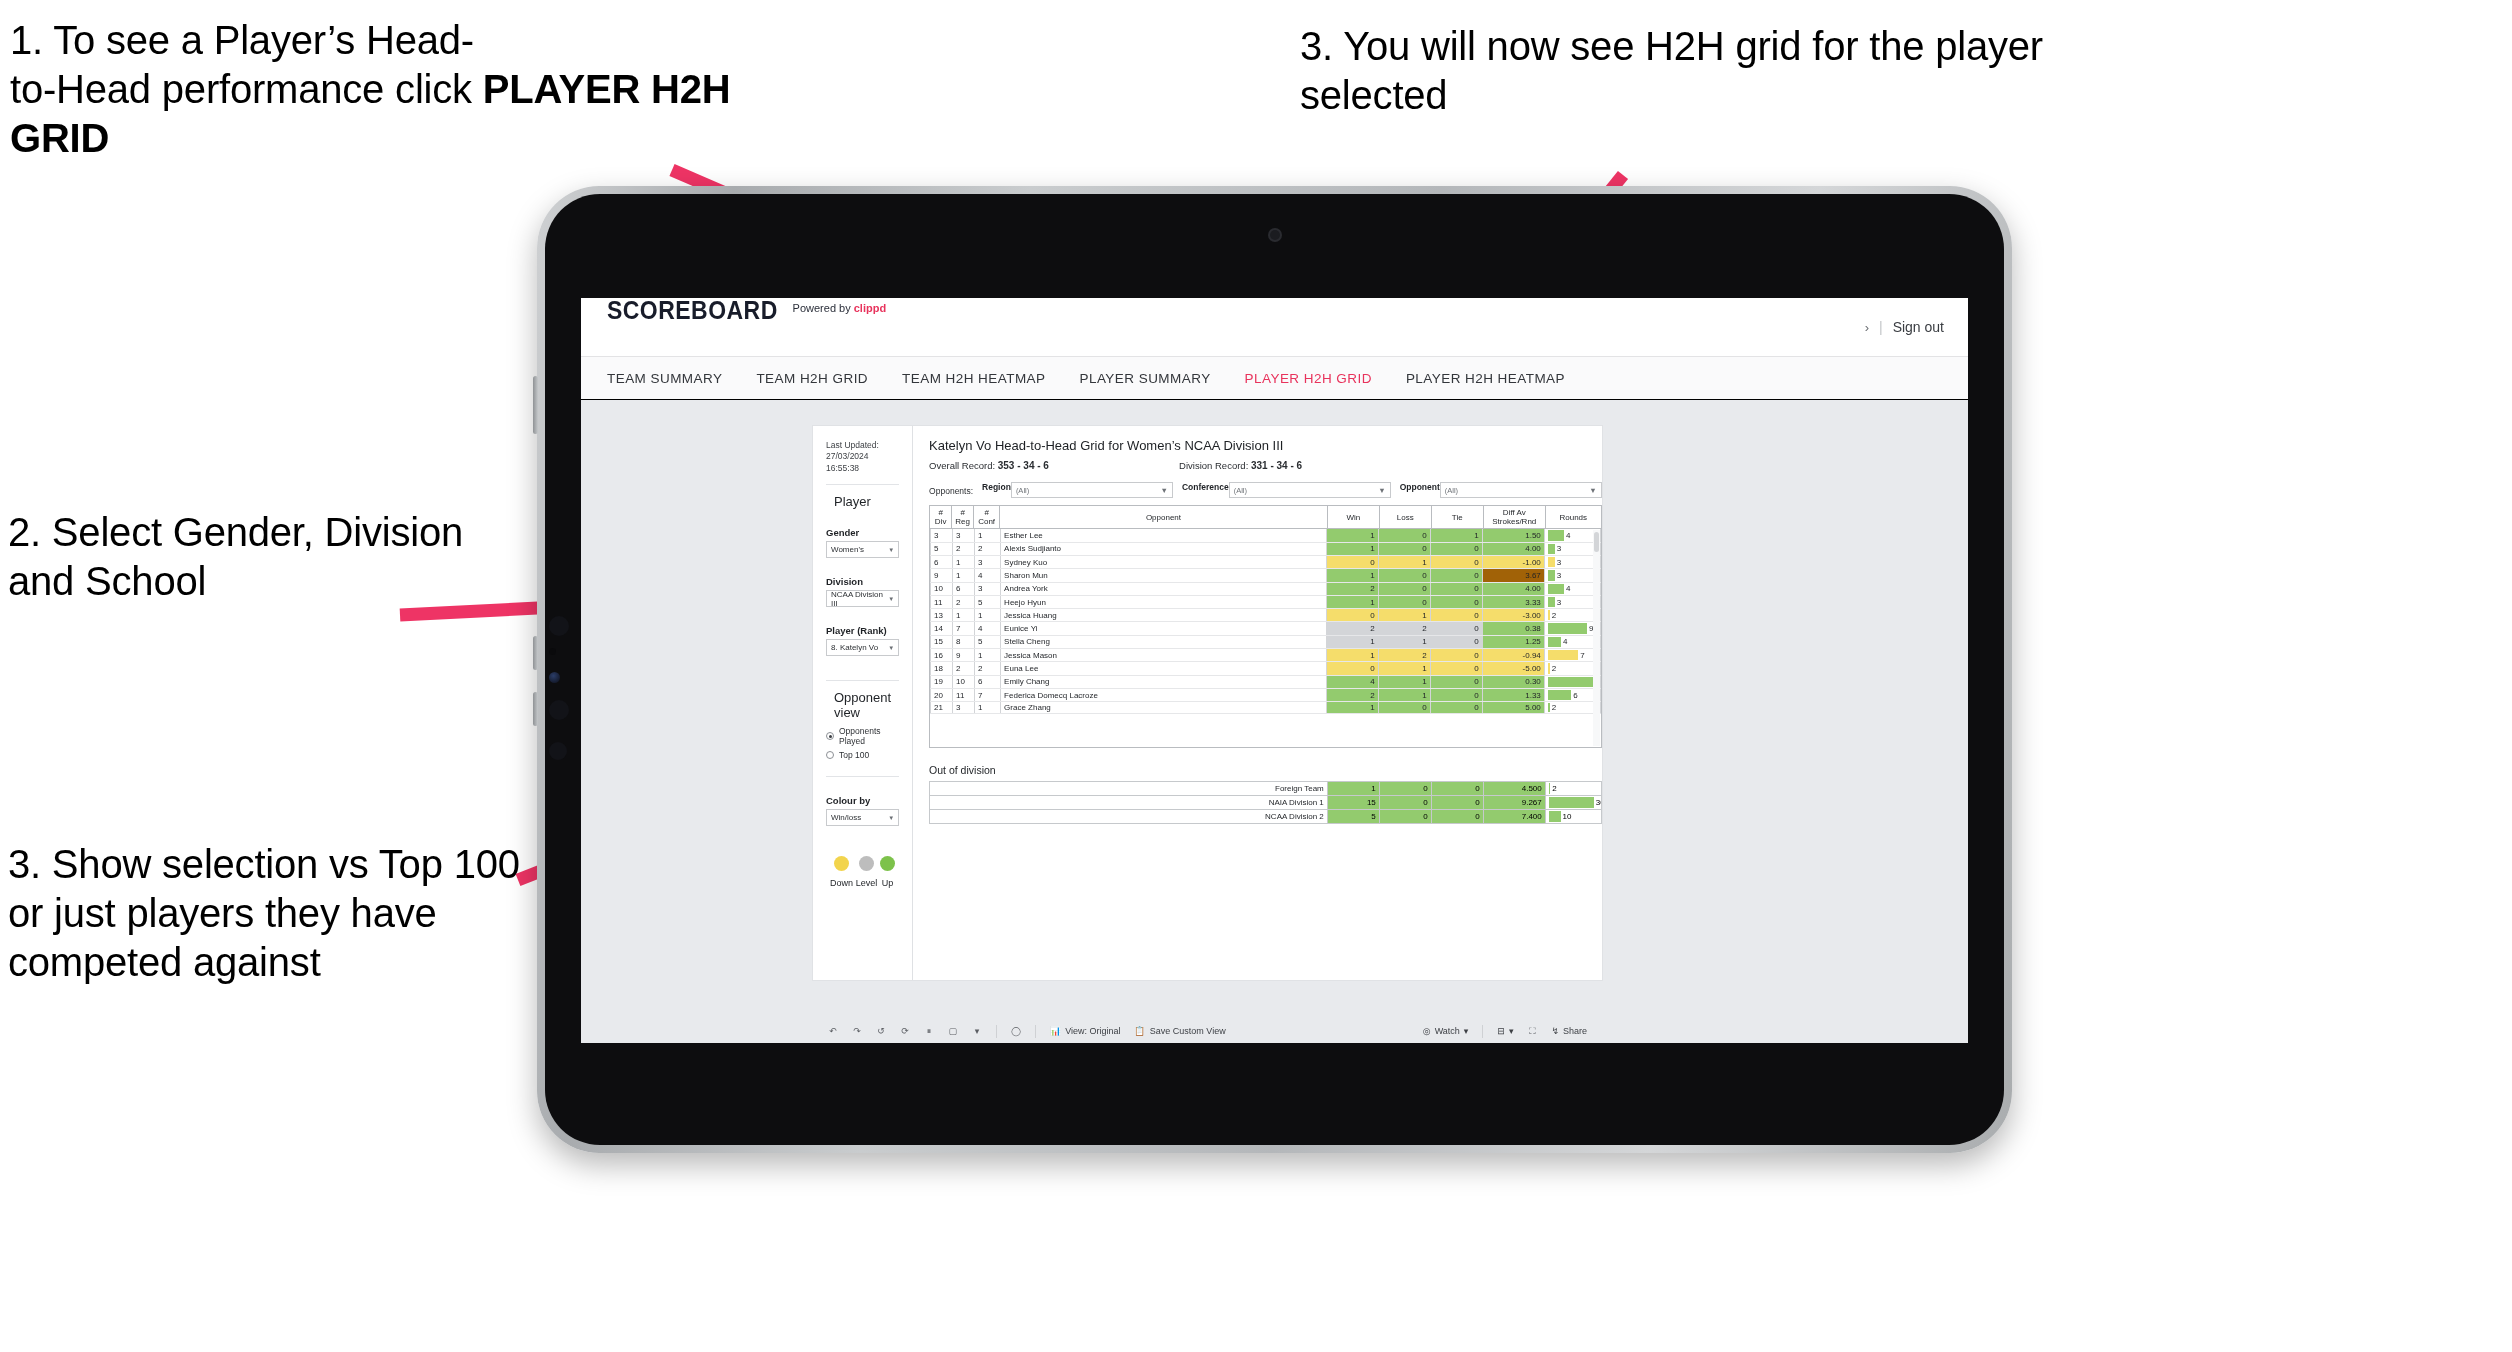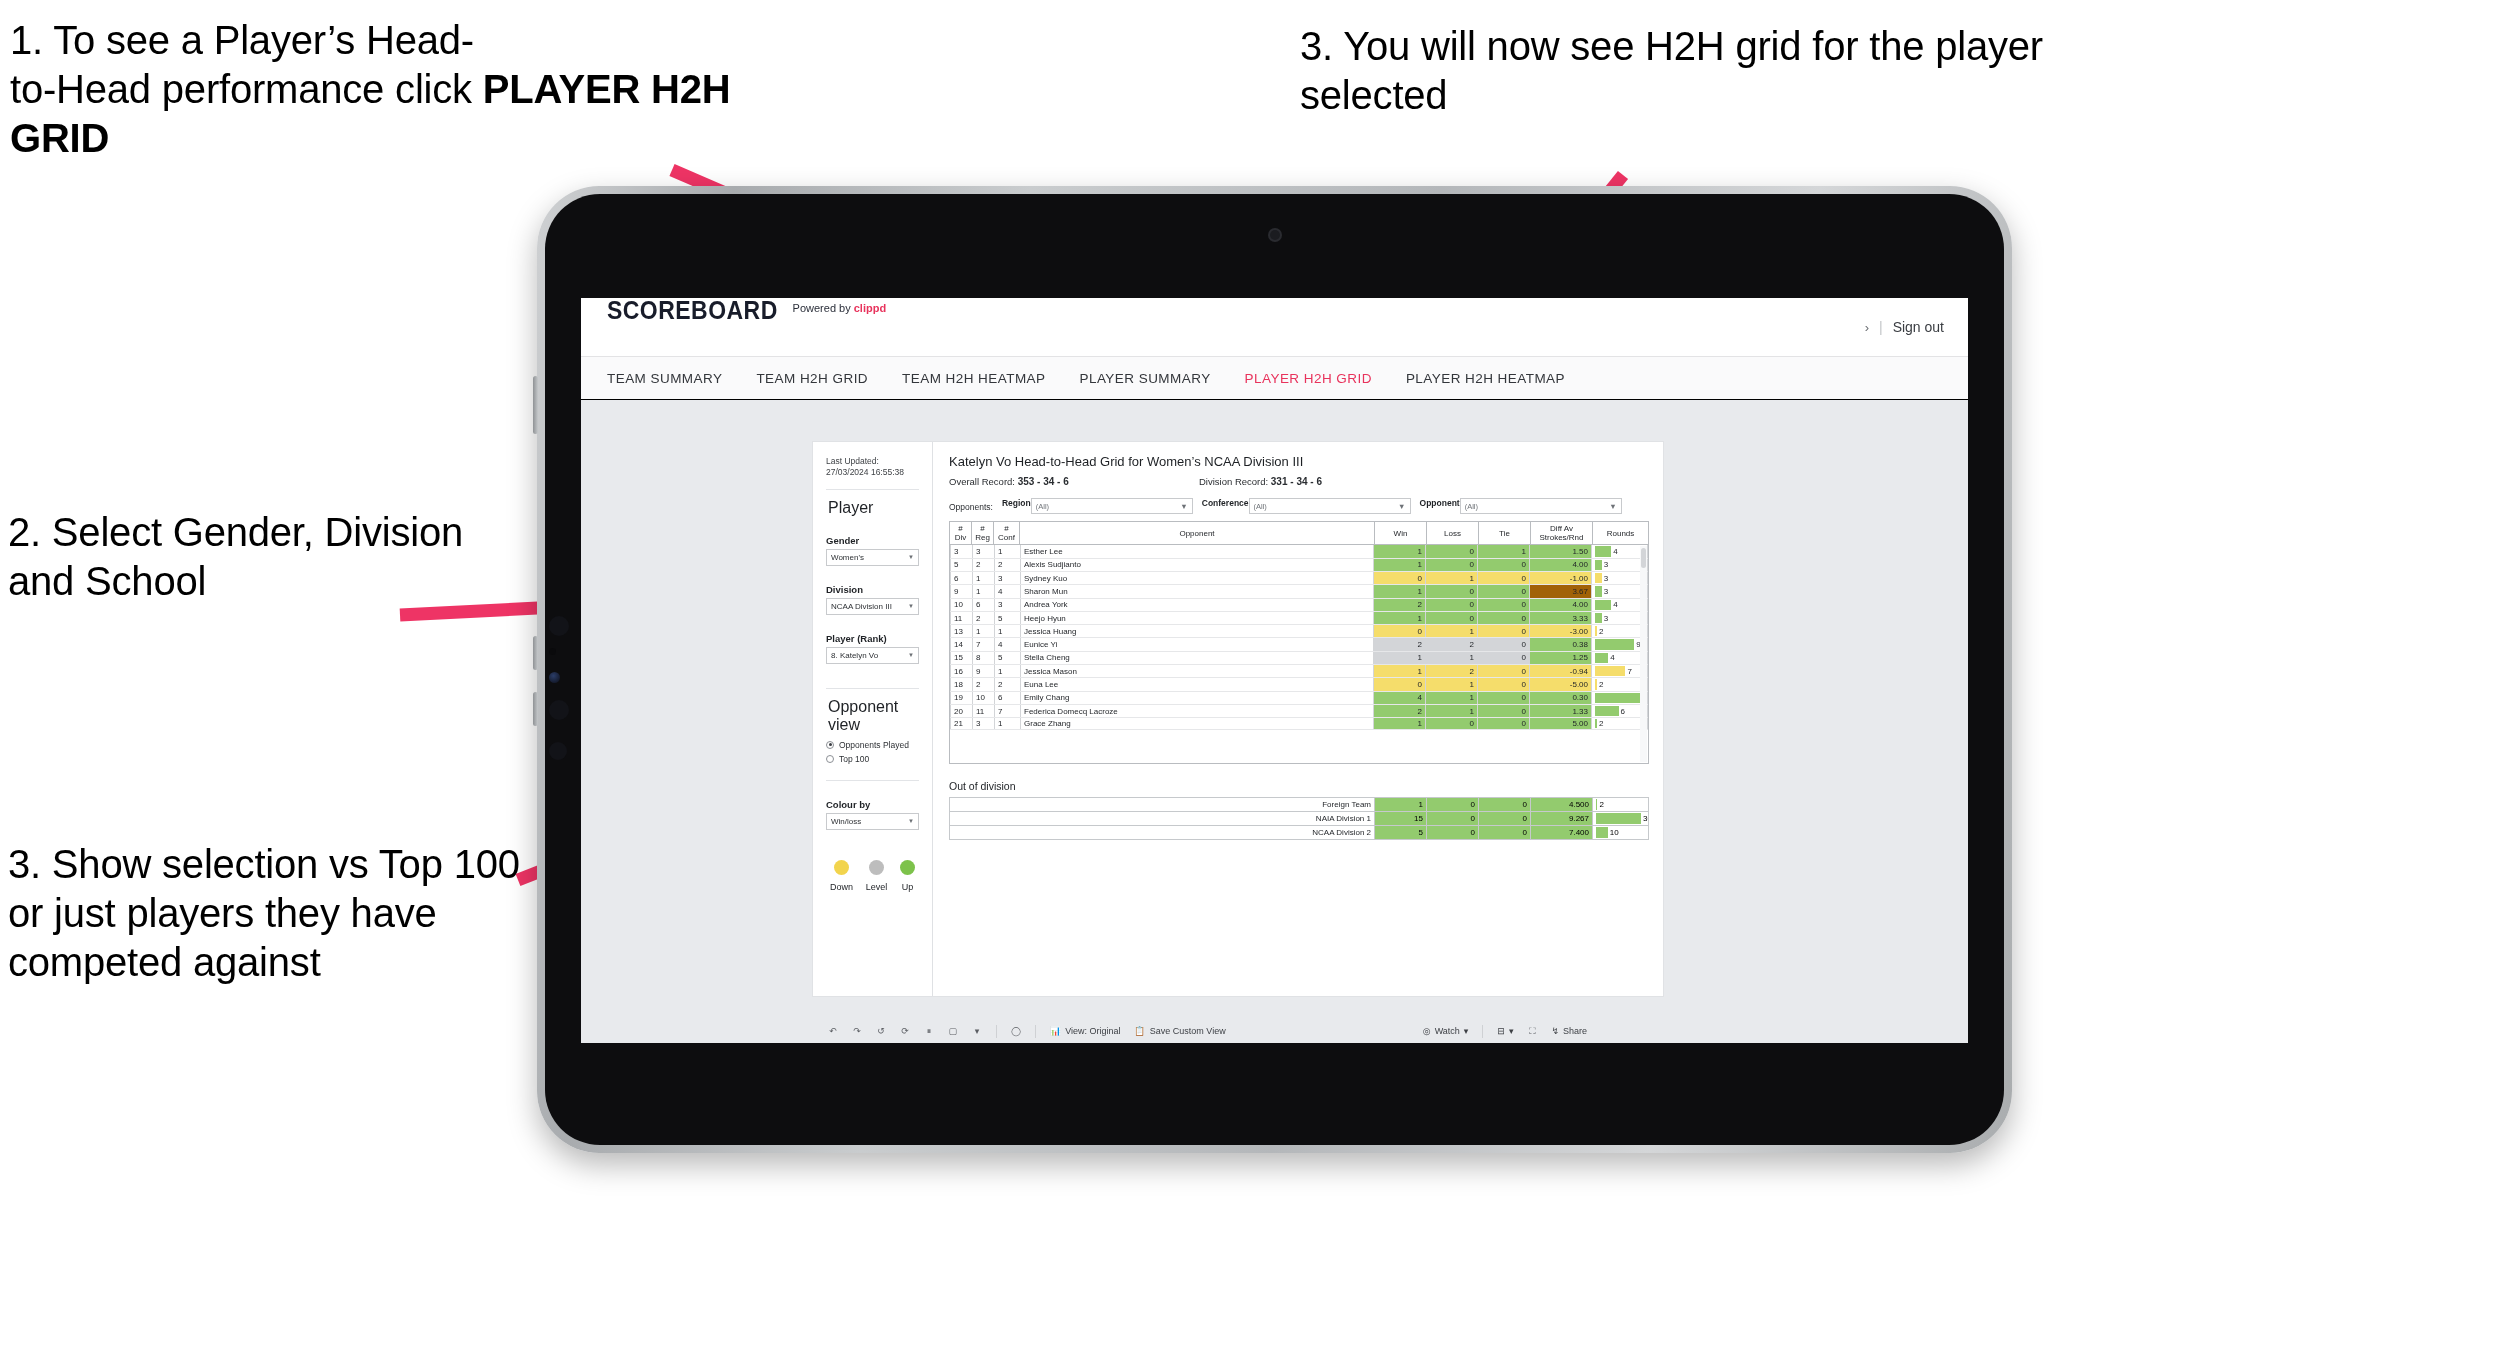--- a/index.html
+++ b/index.html
@@ -68,29 +68,29 @@
 
   .subnav{height:42px;background:#fafafb;border-bottom:1px solid #000000;
       display:flex;align-items:center;padding-left:26px;gap:34px;}
   .subnav-item{font-size:13.5px;color:#33363b;letter-spacing:.45px;
       cursor:pointer;white-space:nowrap;}
   .subnav-item.active{color:#e8335c;}
 
   
   .canvas{background:#e8eaed;height:calc(100% - 101px);padding:26px 0 0 0;
       position:relative;}
-  .viz{position:absolute;left:232px;top:42px;width:850px;height:554px;
+  .viz{position:absolute;left:232px;top:26px;width:789px;height:554px;
       background:#fff;display:flex;box-shadow:0 0 0 1px #e0e2e5;}
 
   
   .panel{width:120px;border-right:1px solid #dfe1e4;padding:14px 13px 0 13px;
       box-sizing:border-box;background:#fff;}
   .updated{font-size:8.5px;color:#3f4246;line-height:1.35;}
   .hr{height:1px;background:#e2e4e7;margin:10px 0 9px;}
-  .panel-h{font-size:16px;color:#1f2226;margin:2px 2px 11px;font-weight:normal;}
+  .panel-h{font-size:13px;color:#1f2226;margin:2px 8px 11px;font-weight:normal;}
   .fld{margin-bottom:13px;}
   .fld-label{font-size:9.5px;color:#1f2226;margin-bottom:3px;font-weight:bold;margin-top:18px;}
   .sel{height:15px;border:1px solid #c8cacd;background:#fff;display:flex;
        align-items:center;padding:0 4px;font-size:8px;color:#2d3034;
        justify-content:space-between;cursor:pointer;}
   .sel .caret{font-size:6px;color:#6c7075;}
   .radio-row{display:flex;align-items:center;gap:5px;margin-bottom:4px;
        font-size:8.5px;color:#2d3034;cursor:pointer;}
   .radio{width:8px;height:8px;border-radius:50%;border:1px solid #8c9095;
        box-sizing:border-box;position:relative;background:#fff;flex:none;}

